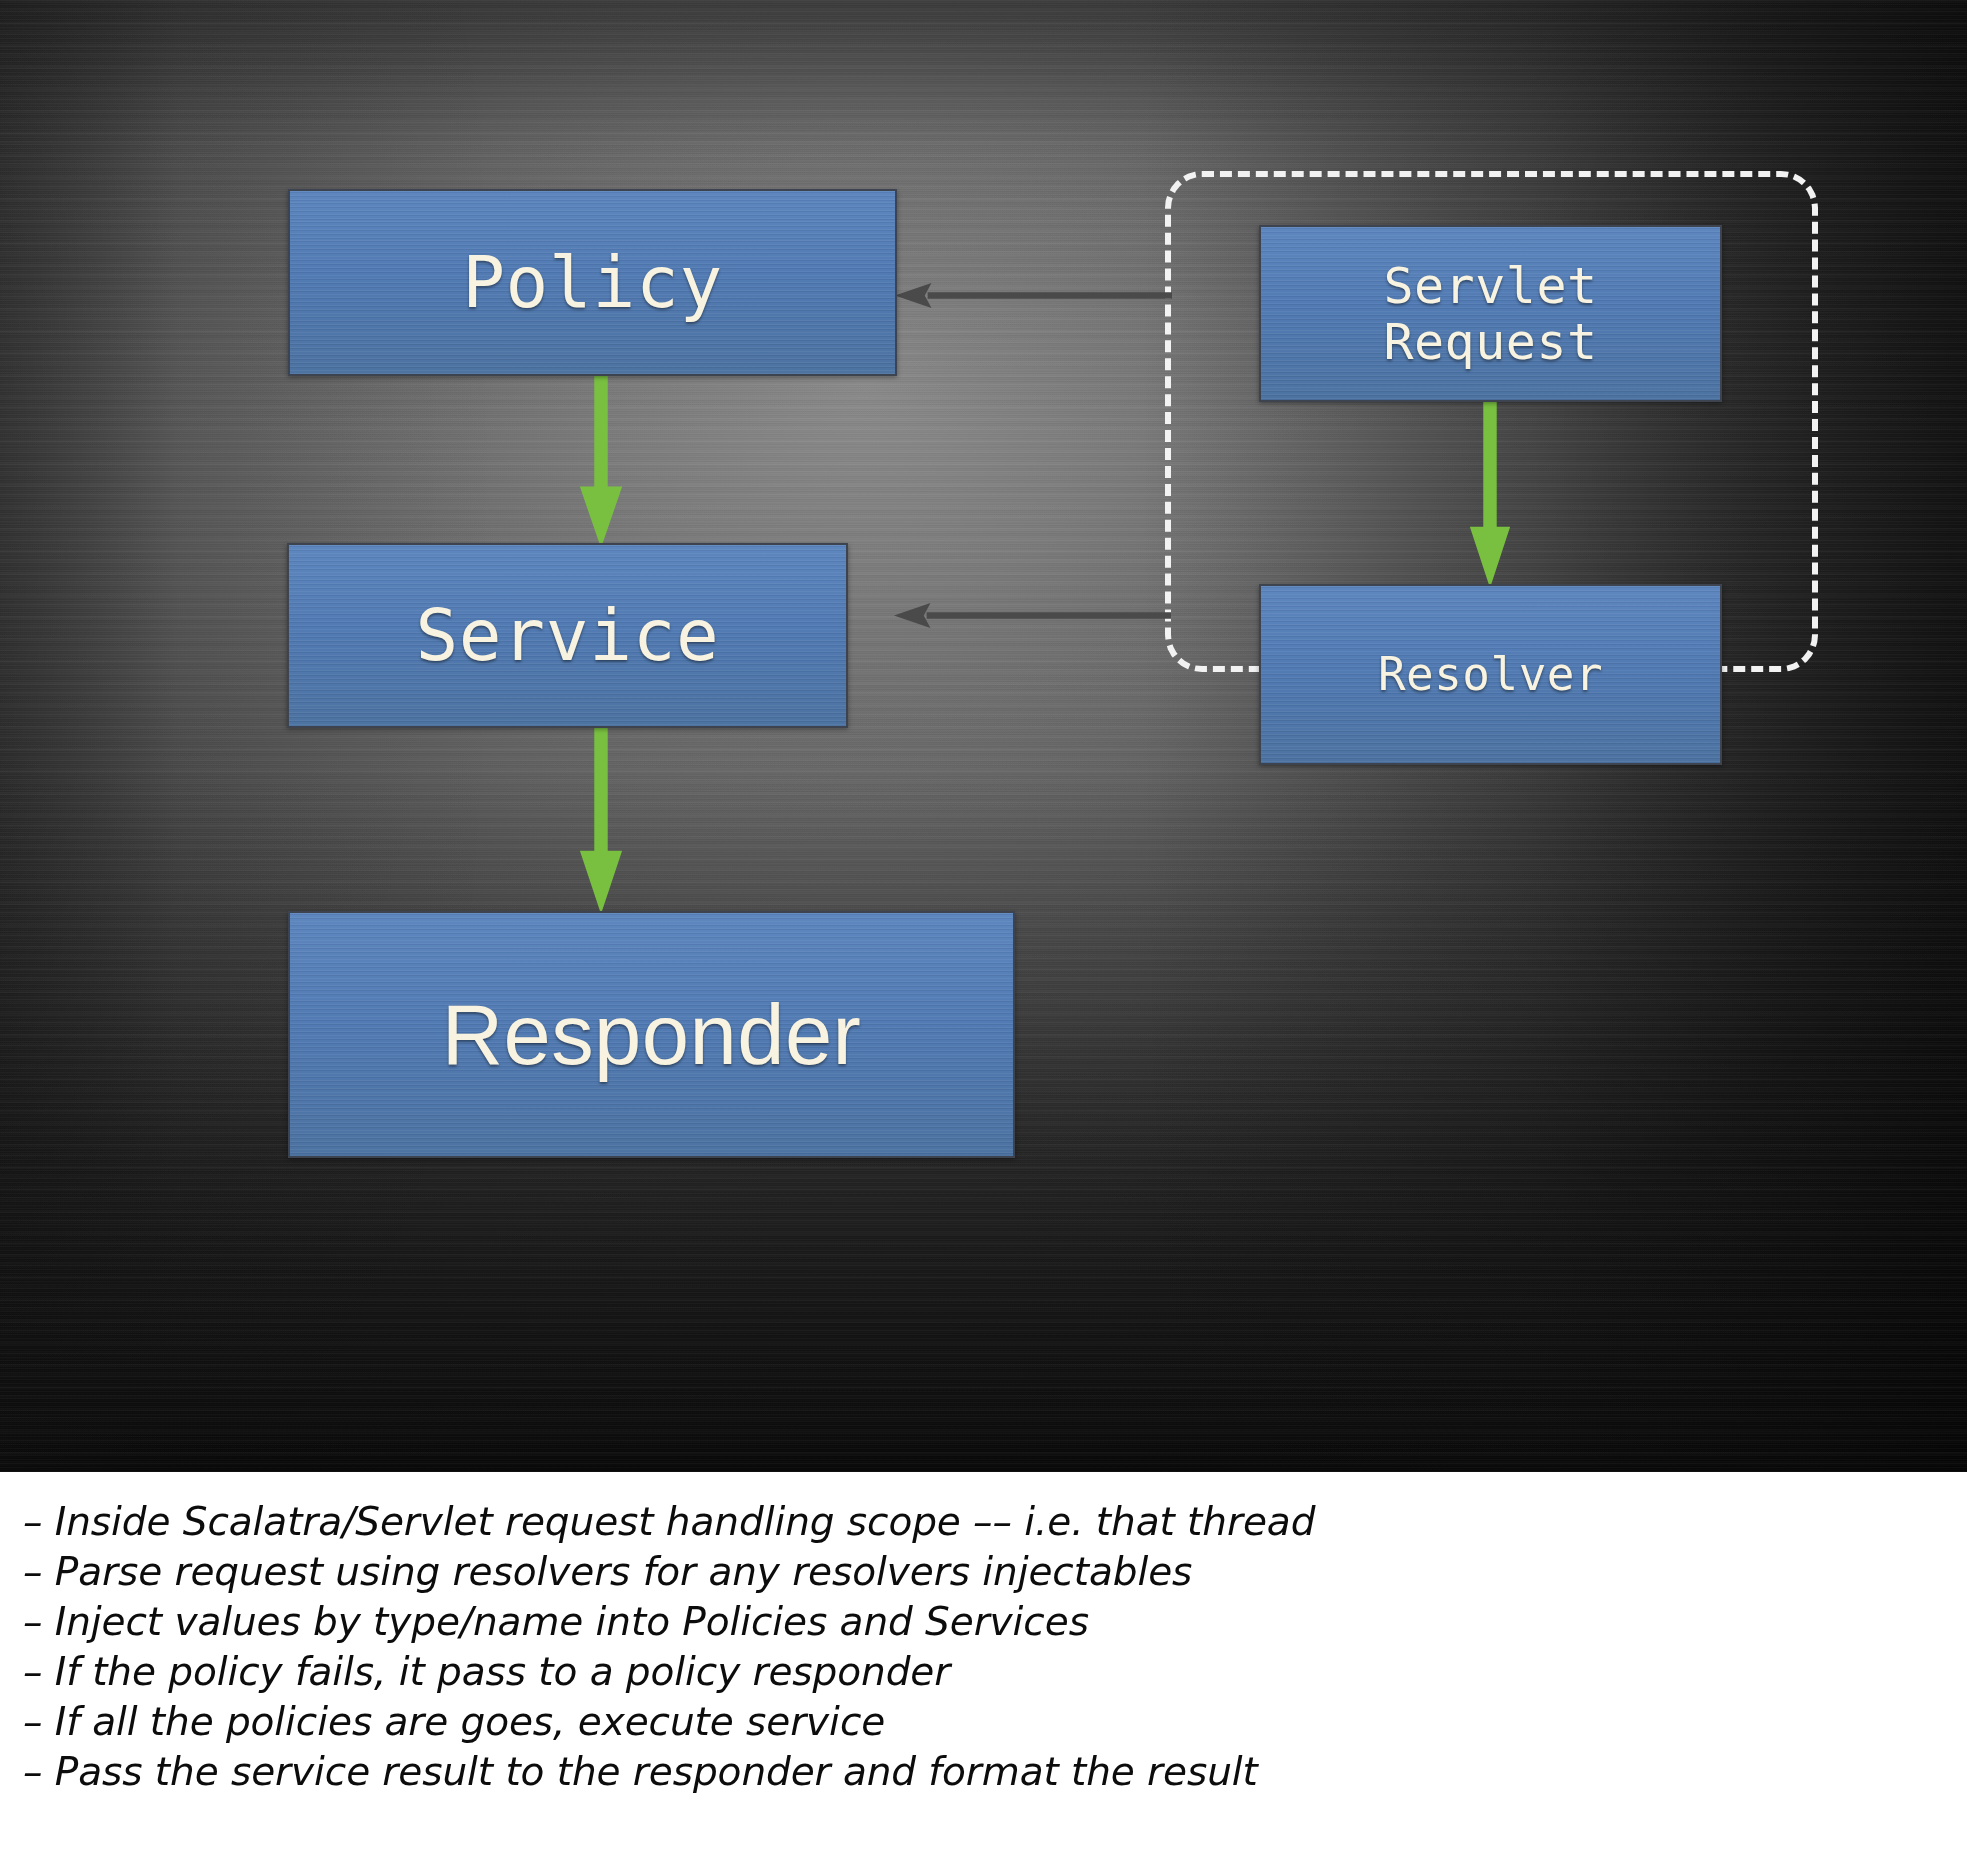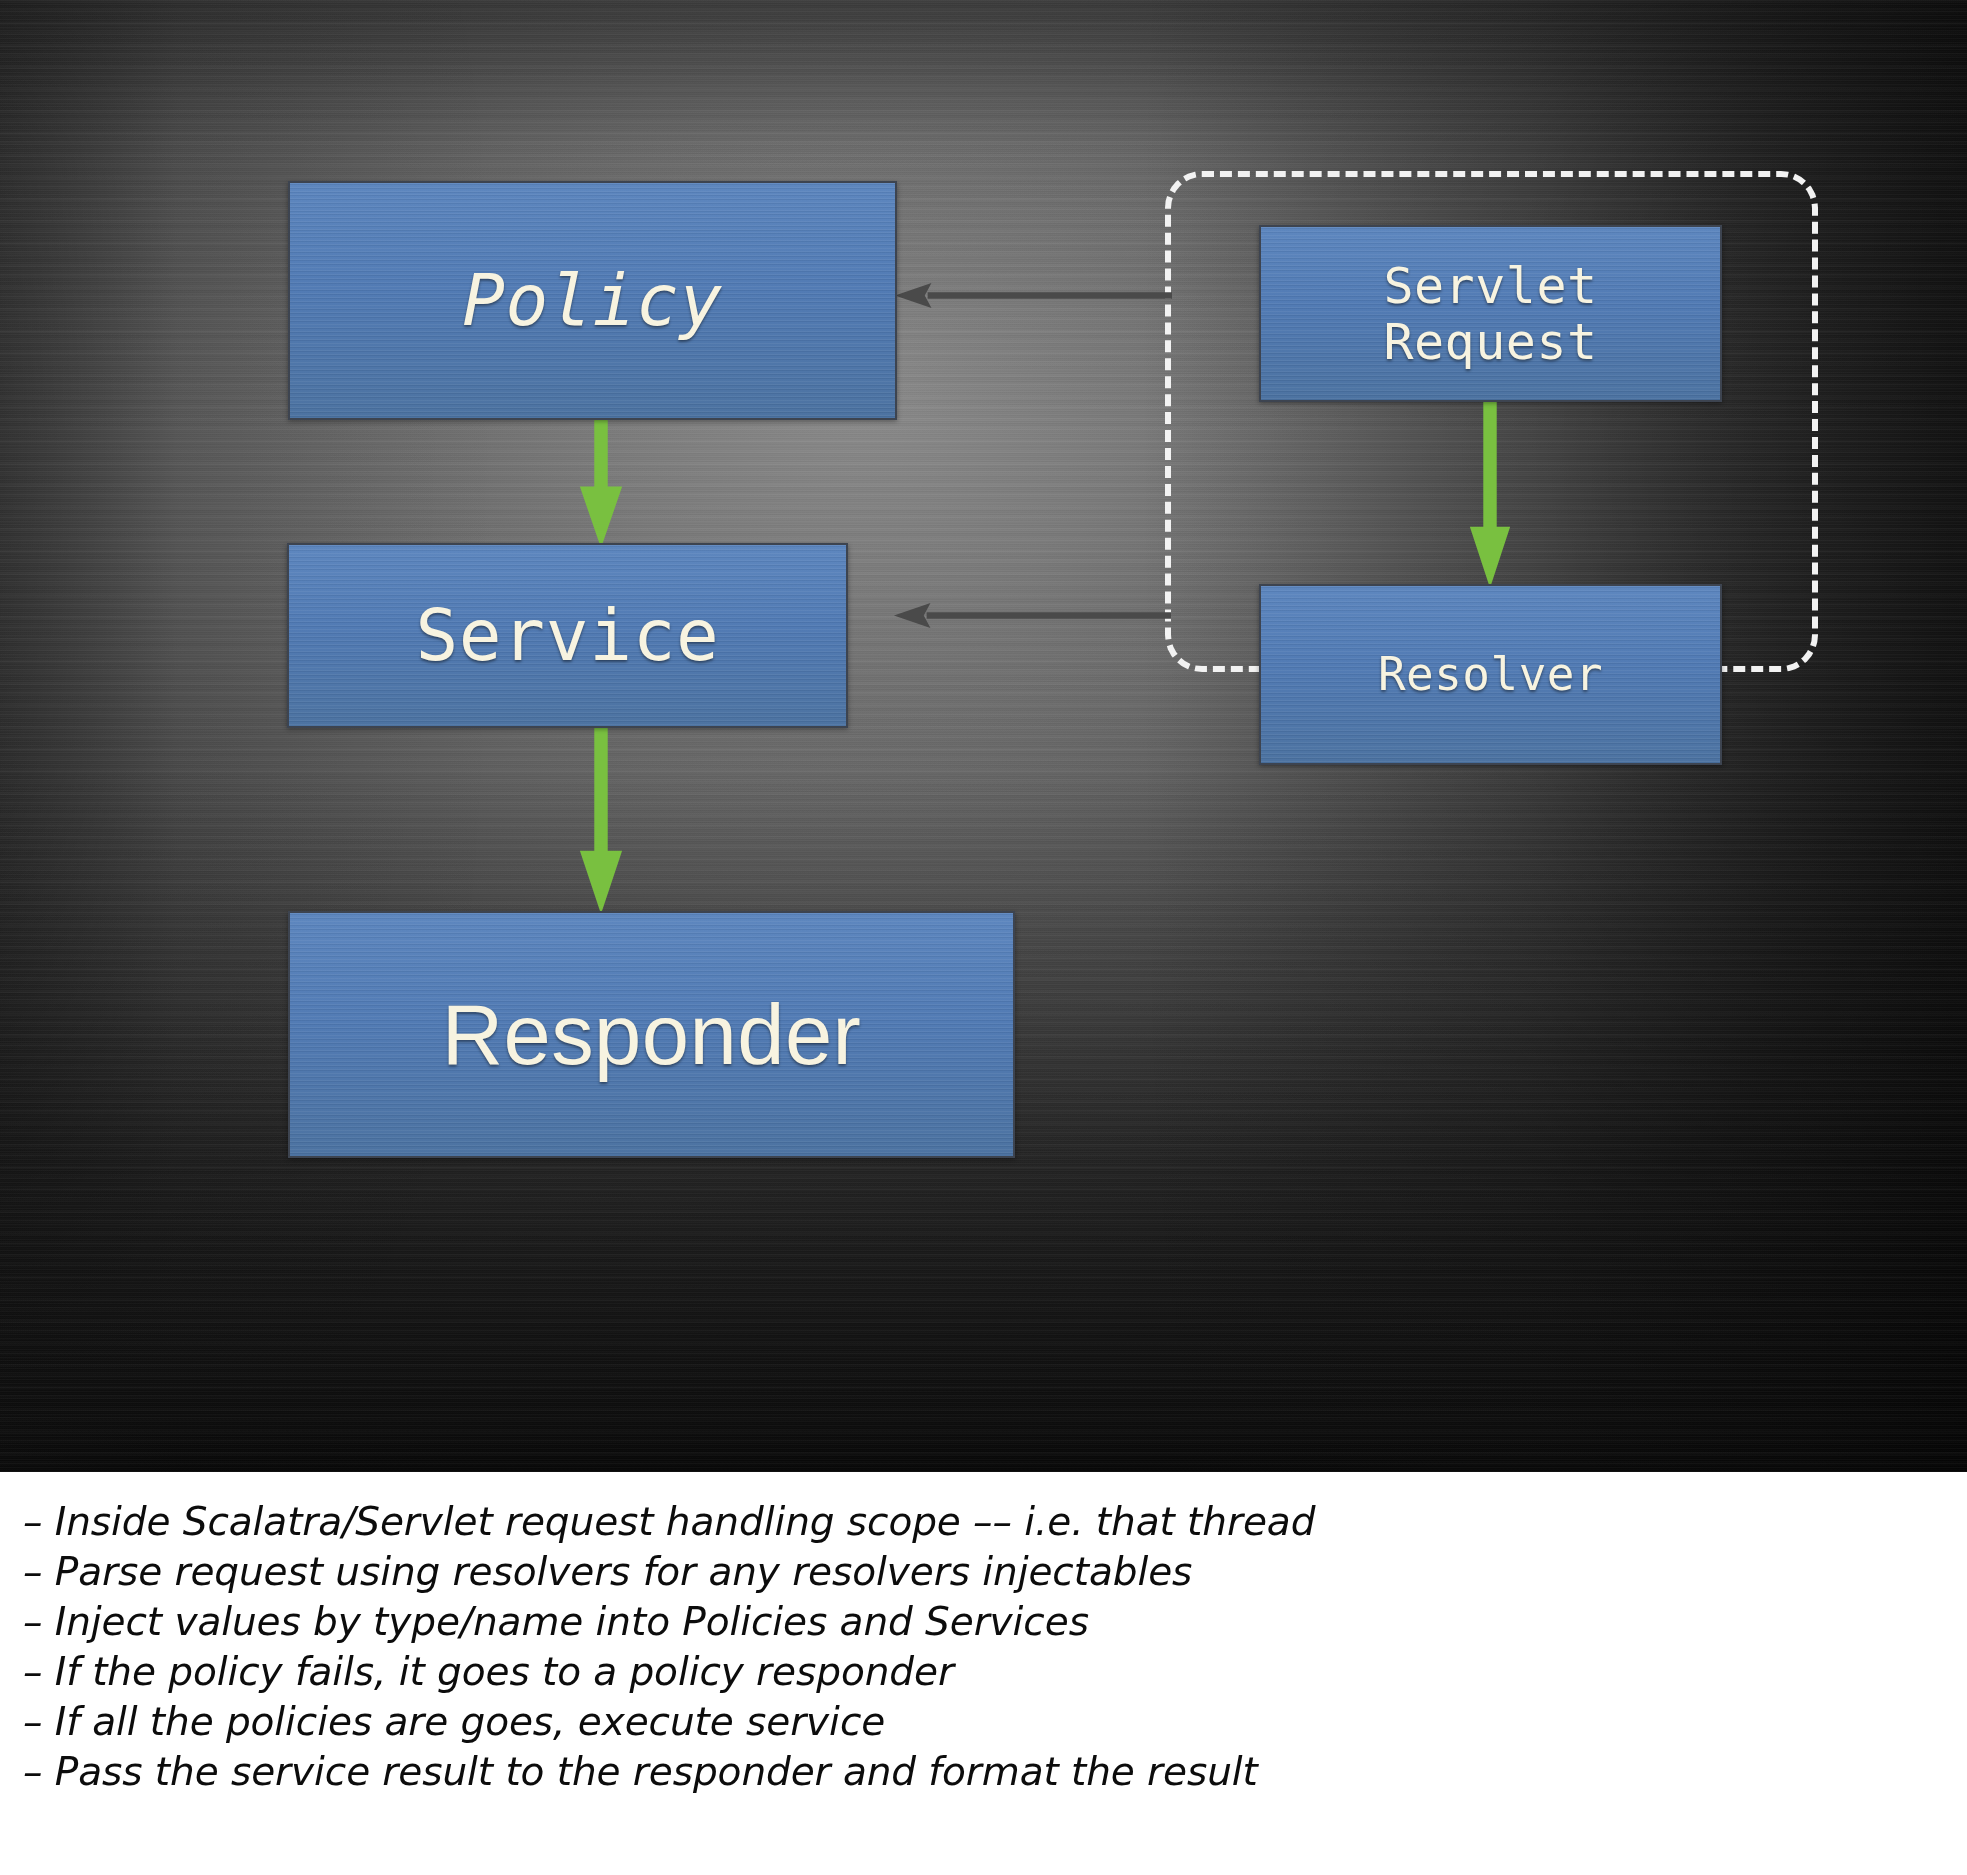--- a/index.html
+++ b/index.html
@@ -132,21 +132,21 @@
     text-shadow: 0 1.9px 2.9px rgba(0,0,0,0.42);
   }
   .node .label-sans {
     font-family: "Liberation Sans", "DejaVu Sans", sans-serif;
     font-weight: 400;
     letter-spacing: 0.005em;
     line-height: 1.1;
     text-shadow: 0 1.9px 2.9px rgba(0,0,0,0.42);
   }
 
-  #node-policy    { left: 288px; top: 181px;  width: 609px; height: 239px; font-style: italic; }
+  #node-policy    { left: 288px; top: 189px;  width: 609px; height: 187px; }
   #node-service   { left: 287px; top: 543px;  width: 561px; height: 185px; }
   #node-responder { left: 288px; top: 911px;  width: 727px; height: 247px; }
   #node-servlet-request { left: 1259px; top: 225px; width: 463px; height: 177px; }
   #node-resolver  { left: 1259px; top: 584px; width: 463px; height: 181px; }
 
   #node-policy    .label-mono { font-size: 71px; }
   #node-service   .label-mono { font-size: 71px; }
   #node-responder .label-sans { font-size: 85px; }
   #node-servlet-request .label-mono { font-size: 50px; text-align: center; }
   #node-resolver  .label-mono { font-size: 46px; }
@@ -260,17 +260,17 @@
 
   <div class="node" id="node-resolver">
     <span class="label-mono">Resolver</span>
   </div>
 </div>
 
 <div id="notes">
   <div class="note-line">– Inside Scalatra/Servlet request handling scope –– i.e. that thread</div>
   <div class="note-line">– Parse request using resolvers for any resolvers injectables</div>
   <div class="note-line">– Inject values by type/name into Policies and Services</div>
-  <div class="note-line">– If the policy fails, it goes to a policy responder</div>
+  <div class="note-line">– If the policy fails, it pass to a policy responder</div>
   <div class="note-line">– If all the policies are goes, execute service</div>
   <div class="note-line">– Pass the service result to the responder and format the result</div>
 </div>
 
 
 </body></html>

